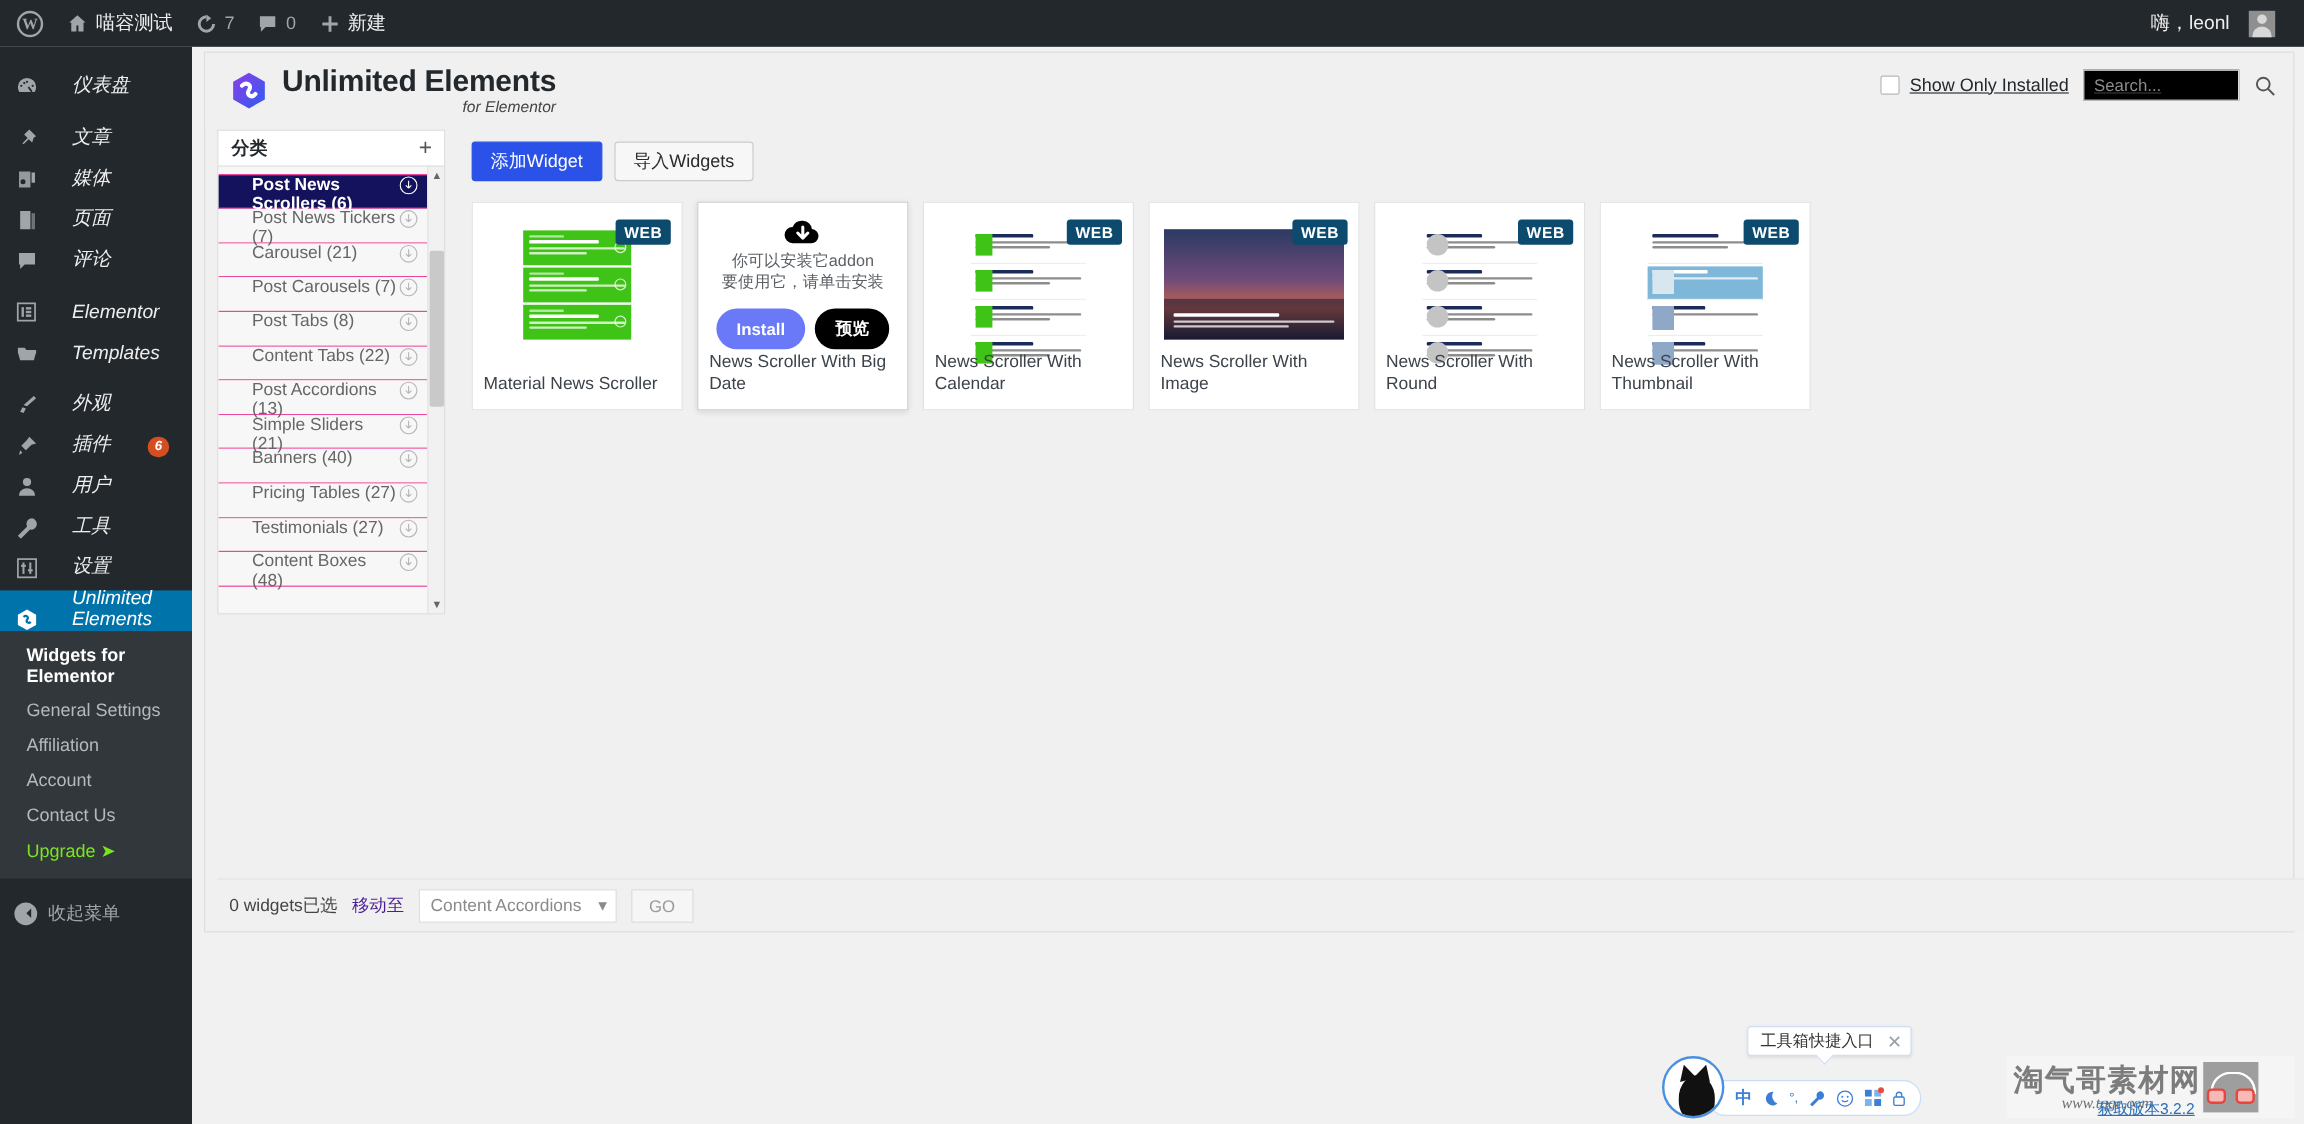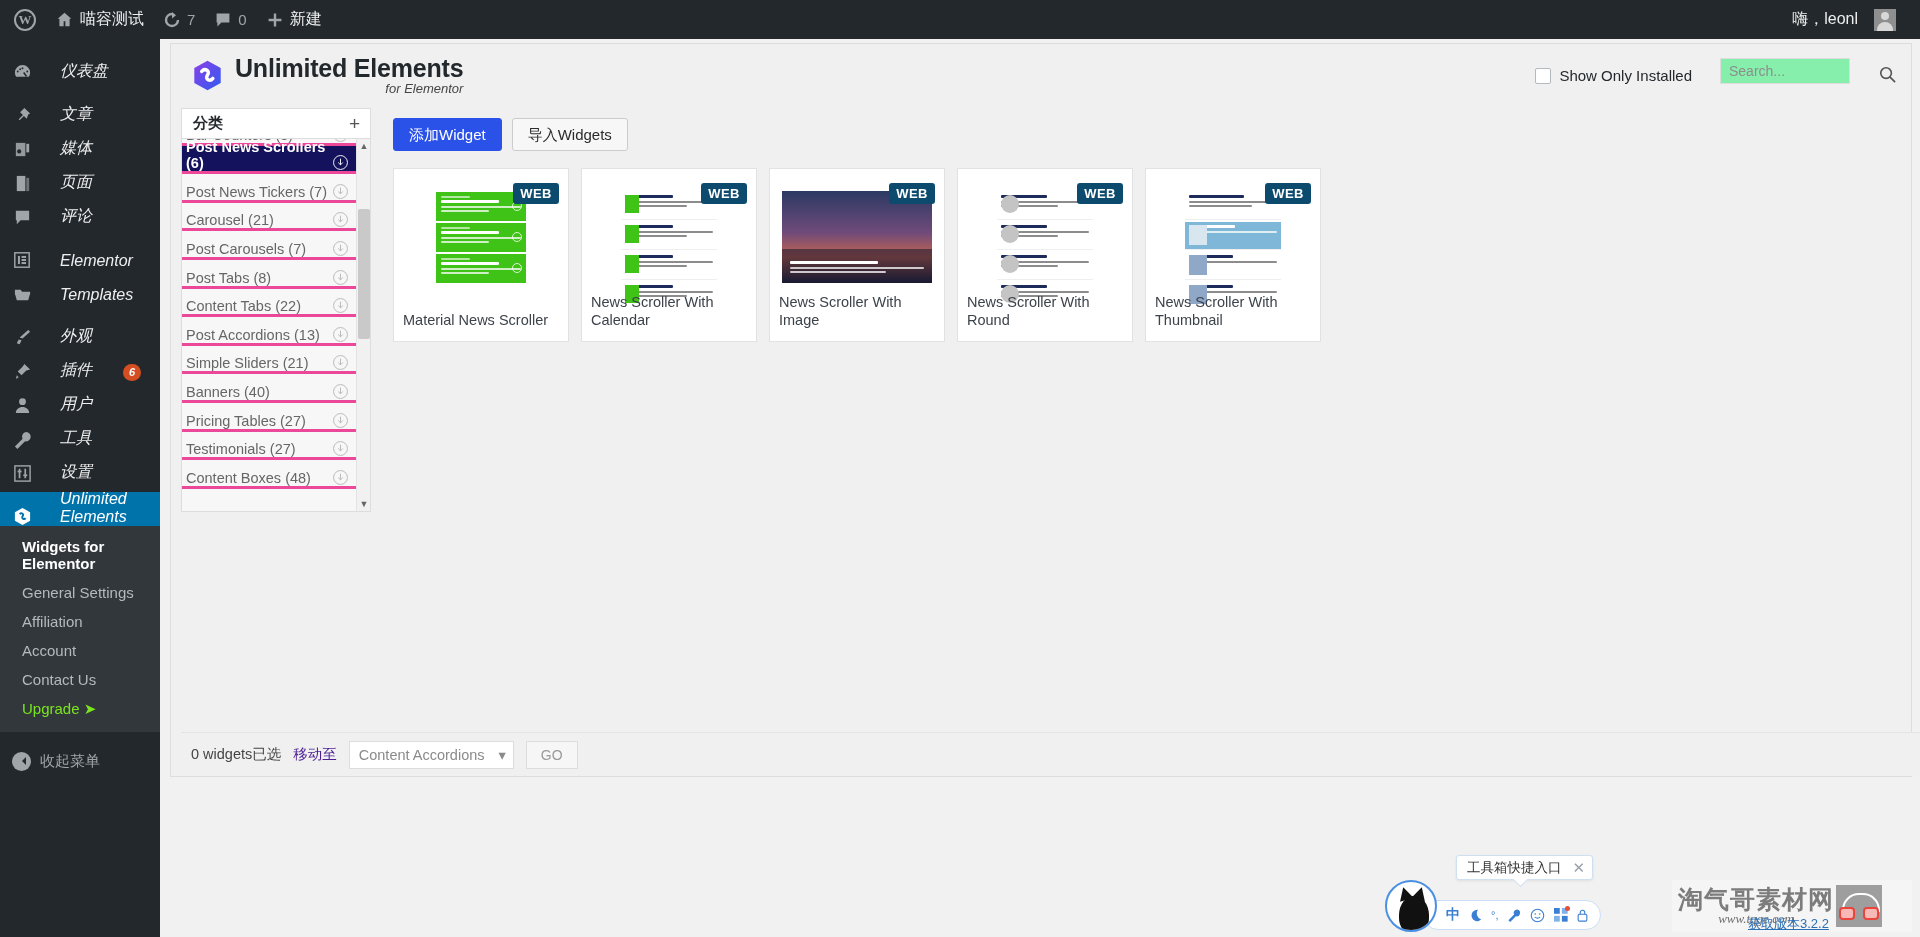--- a/index.html
+++ b/index.html
@@ -101,29 +101,29 @@
 
   
   .ue-header {
     height: 62px; display: flex; align-items: center; padding: 0 0 0 10px;
     background: #f0f0f0; position: relative;
   }
   .ue-logo-wrap { display: flex; align-items: center; gap: 11px; padding-left: 10px; }
   .ue-logo-txt .t1 { font-size: 25px; font-weight: bold; color: #23282d; line-height: 26px; letter-spacing:-.2px; }
   .ue-logo-txt .t2 { font-size: 13px; font-style: italic; color: #444; text-align: right; line-height: 15px; }
   .ue-head-right {
-    position: absolute; right: 14px; top: 14px; display: flex; align-items: flex-end; gap: 28px;
+    position: absolute; right: 14px; top: 14px; display: flex; align-items: center; gap: 12px; text-decoration: underline;
   }
   .chk-box {
     width: 16px; height: 16px; border: 1px solid #b4b9be; background: #fff;
     display: inline-block; vertical-align: middle; border-radius: 2px;
   }
   .chk-label { font-size: 15px; color: #23282d; display: flex; align-items: center; gap: 8px; cursor: pointer; }
   .ue-search {
-    width: 130px; height: 26px; border: 1px solid #ddd; background: #86efac;
+    width: 130px; height: 26px; border: 1px solid #ddd; background: #000000;
     font-size: 14px; color: #777; padding: 0 8px; font-family: inherit;
   }
   .ue-search::placeholder { color: #8d8d8d; }
   .search-ico { cursor: pointer; display: flex; }
 
   
   .ue-body { display: flex; height: 672px; padding: 0; }
 
   
   .cat-col { width: 190px; margin-left: 10px; margin-top: 2px; }
@@ -132,23 +132,23 @@
     display: flex; align-items: center; justify-content: space-between;
     padding: 0 10px 0 11px; font-size: 15px; font-weight: bold; color: #23282d;
   }
   .cat-plus { font-size: 19px; color: #555; font-weight: normal; cursor: pointer; line-height: 1; }
   .cat-list-wrap {
     height: 374px; background: #f7f7f7; border: 1px solid #ddd;
     overflow: hidden; position: relative;
   }
   .cat-list { position: absolute; top: -22px; left: 0; right: 14px; }
   .cat-item {
-    display: flex; align-items: flex-end; justify-content: space-between;
-    height: 28.6px; padding: 0 7px 0 4px; font-size: 14.5px; color: #666;
-    border-bottom: 3px solid #ec4899; background: #f7f7f7; cursor: pointer;
+    display: flex; align-items: flex-start; justify-content: space-between;
+    height: 28.6px; padding: 0 7px 0 28px; font-size: 14.5px; color: #666;
+    border-bottom: 1px solid #ec4899; background: #f7f7f7; cursor: pointer;
   }
   .cat-item.selected { background: #14125c; color: #fff; font-weight: bold; }
   .cat-item.selected .dl-ico circle, .cat-item.selected .dl-ico path { stroke: #fff; }
   .dl-ico { flex: 0 0 17px; }
   .cat-scroll {
     position: absolute; right: 0; top: 0; width: 14px; height: 100%;
     background: #f1f1f1; border-left: 1px solid #e3e3e3;
   }
   .cat-scroll .arr {
     width: 14px; height: 14px; display: flex; align-items: center; justify-content: center;
@@ -680,20 +680,35 @@
                     <div class="ln t"></div>
                     <div class="ln"></div>
                     <div class="ln" style="width:60%"></div>
                     <div class="mini-circ"></div>
                   </div>
               </div>
             </div>
             <div class="wid-name">Material News Scroller</div>
           </div>
 
+          <div class="install-card">
+            <svg width="34" height="27" viewBox="0 0 40 32">
+              <path d="M10 28a8 8 0 0 1 0-16 10 10 0 0 1 19 2 7 7 0 0 1-1 14z" fill="#000"></path>
+              <path d="M20 12v11m0 0l-5-5m5 5l5-5" stroke="#fff" stroke-width="3" fill="none" stroke-linecap="round"></path>
+            </svg>
+            <div class="inst-msg">
+              <div>你可以安装它addon</div>
+              <div>要使用它，请单击安装</div>
+            </div>
+            <div class="inst-btns">
+              <button class="inst-btn inst-install">Install</button>
+              <button class="inst-btn inst-preview">预览</button>
+            </div>
+            <div class="wid-name">News Scroller With Big Date</div>
+          </div>
 
           <div class="wid-card">
             <div class="wid-thumb">
               <span class="web-badge">WEB</span>
               <div class="mini-wrap" style="width:96px">
                 <div class="mini-row-w">
                     <div class="mini-date"></div>
                     <div class="ln t d" style="width:55%"></div>
                     <div class="ln d"></div>
                     <div class="ln d" style="width:70%"></div>

